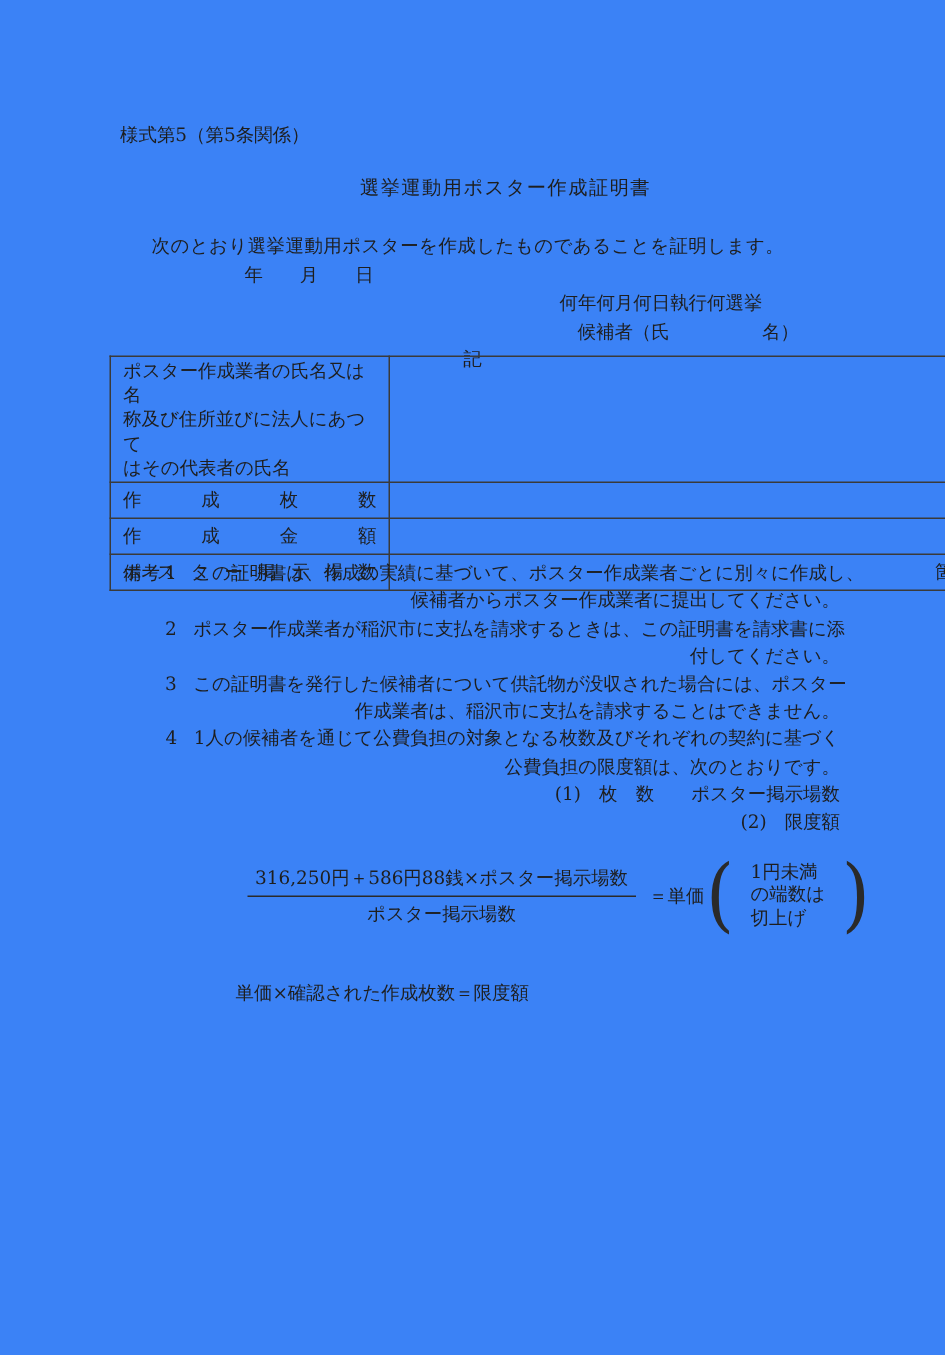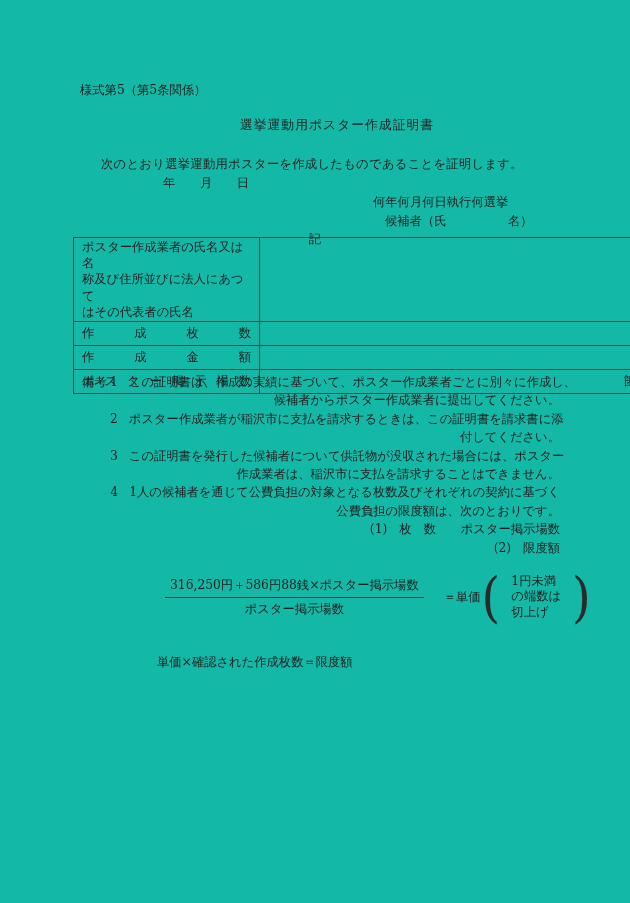--- a/index.html
+++ b/index.html
@@ -1,21 +1,21 @@
 <!DOCTYPE html>
 <html><head>
 <meta charset="utf-8">
 <style>
   * { box-sizing: border-box; margin: 0; padding: 0; }
   html, body { background: #ffffff; }
   .sheet {
     position: relative;
     width: 630px;
     height: 903px;
-    background: #14b8a6;
+    background: #3b82f6;
     color: #1e1e1e;
     font-family: "DejaVu Serif", "Liberation Serif", serif;
     font-size: 12.3px;
     overflow: hidden;
   }
   .abs { position: absolute; white-space: nowrap; }
 
   .form-label { left: 80px; top: 82px; }
   .doc-title  { left: 0; right: 0; top: 117px; text-align: center; letter-spacing: 1px; font-size: 12.8px; padding-left: 44px; }
   .intro      { left: 101px; top: 156px; letter-spacing: 0.3px; font-family: Liberation Serif, serif; }
@@ -53,21 +53,21 @@
 
   .formula-row {
     position: absolute;
     left: 165px; top: 573px;
     display: flex;
     align-items: center;
   }
   .fraction { text-align: center; }
   .numerator { padding: 0 5px 3px 5px; border-bottom: 1px solid #2a2a2a; white-space: nowrap; }
   .denominator { padding-top: 3px; white-space: nowrap; }
-  .equals { margin-left: 20px; white-space: nowrap; }
+  .equals { margin-left: 9px; white-space: nowrap; }
   .paren-group { display: flex; align-items: center; margin-left: 1px; }
   .paren {
     font-size: 48px;
     line-height: 1;
     transform: scaleY(1.12);
     color: #2a2a2a;
     font-family: "DejaVu Serif", "Liberation Serif", serif;
   }
   .note { margin: 0 11px; line-height: 15.5px; text-align: left; }
   .note div { white-space: nowrap; }

